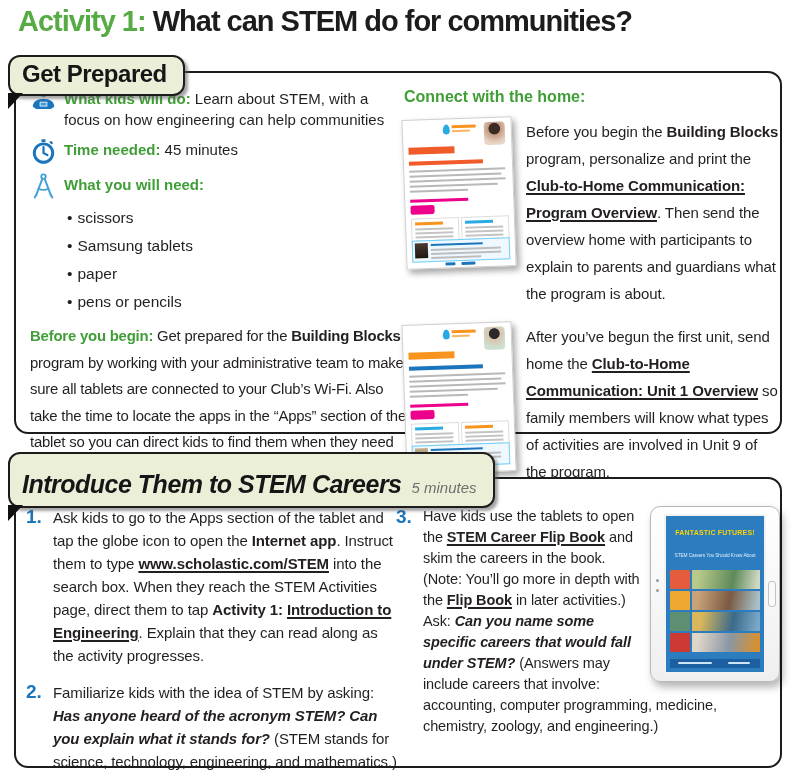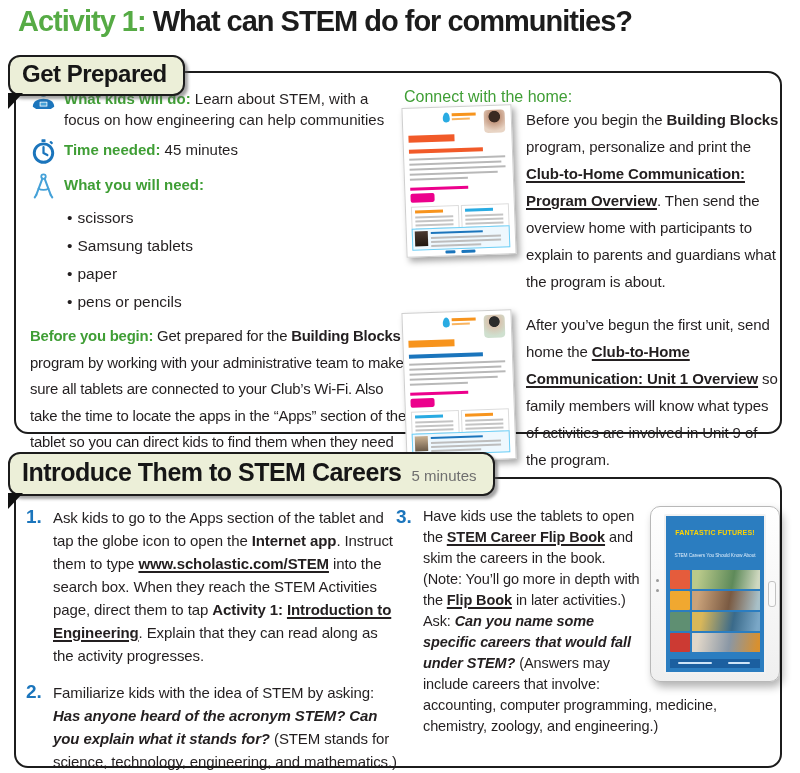--- a/index.html
+++ b/index.html
@@ -28,42 +28,42 @@
   #sec1-box{left:14px;top:71px;width:764px;height:359px;}
   #sec2-box{left:14px;top:477px;width:764px;height:287px;}
   .sec-tab{
     position:absolute;background:var(--header_bg,#ecefd8);
     border:2px solid #1c1c1c;border-radius:12px;
     box-shadow:3px 3px 3px rgba(90,90,90,.55);
     font-weight:bold;letter-spacing:-0.5px;color:#161616;z-index:5;
     white-space:nowrap;
   }
   #tab1{left:8px;top:55px;font-size:24px;padding:3px 16px 6px 12px;}
-  #tab2{left:8px;top:452px;font-size:25px;padding:4px 16px 7px 12px;}
+  #tab2{left:8px;top:452px;font-size:25px;padding:16px 16px 7px 12px;font-style:italic;}
   .tab-duration{font-size:15px;font-weight:normal;color:var(--gray,#6e6e6e);margin-left:10px;letter-spacing:0;}
   .tab-tail{
     position:absolute;left:-2px;bottom:-15px;width:0;height:0;
     border-top:16px solid #111;border-right:15px solid transparent;
   }
 
   
   .s1-left{position:absolute;left:30px;top:88px;width:370px;font-size:15px;line-height:21px;}
   .info-row{display:flex;align-items:flex-start;margin-bottom:9px;}
   .info-icon{width:27px;flex-shrink:0;margin-right:7px;margin-top:-1px;}
   .glabel{color:var(--green,#3f9e35);font-weight:bold;}
   .need-list{list-style:none;margin:8px 0 0 0;padding:0 0 0 37px;font-size:15.5px;}
   .need-list li{margin-bottom:10px;line-height:18px;}
   .need-list li::before{content:"•";margin-right:5px;}
   .before-para{
     margin-top:12px;width:376px;font-size:14.9px;line-height:26.5px;letter-spacing:-0.2px;
   }
 
   
   .s1-right{position:absolute;left:404px;top:88px;width:376px;}
-  .connect-label{color:var(--green,#3f9e35);font-weight:normal;font-size:16px;}
+  .connect-label{color:var(--green,#3f9e35);font-weight:bold;font-size:16px;margin-bottom:12px;}
   .connect-item{display:flex;margin-bottom:16px;}
   .connect-text{margin-left:12px;font-size:15px;line-height:27px;letter-spacing:-0.1px;flex:1;}
 
   
   .minidoc{
     width:108px;height:148px;flex-shrink:0;position:relative;background:#fff;
     border:1px solid #cfcfcf;box-shadow:3px 4px 6px rgba(0,0,0,.35);
     transform:rotate(-2deg);transform-origin:center;
   }
   .minidoc *{position:absolute;}

